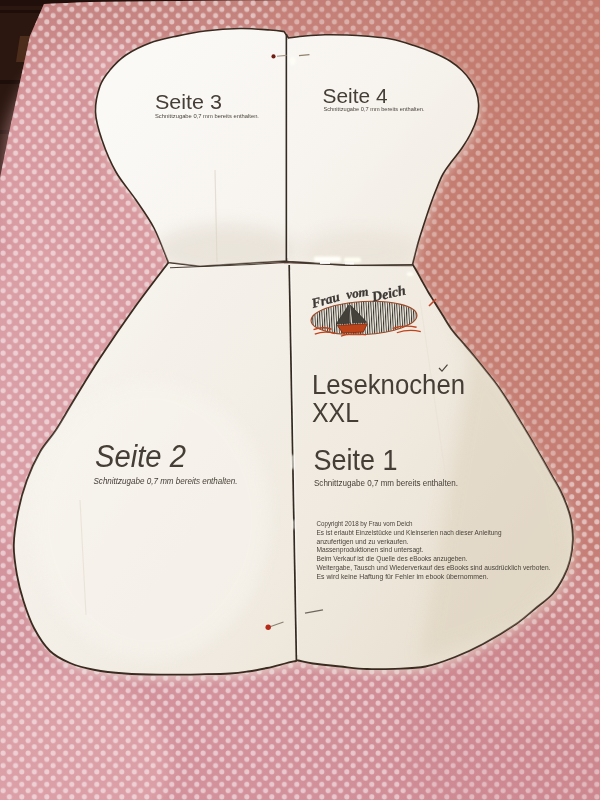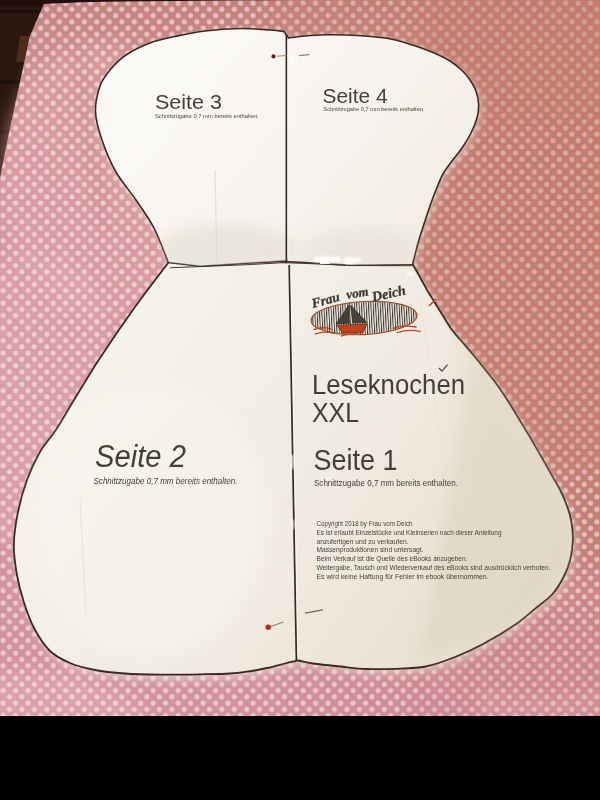--- a/index.html
+++ b/index.html
@@ -1,16 +1,16 @@
 <!DOCTYPE html>
 <html><head>
 <meta charset="utf-8">
 <style>
   html,body{margin:0;padding:0;background:#000;}
-  #stage{width:600px;height:716px;overflow:hidden;position:relative;font-family:"Liberation Sans",sans-serif;}
+  #stage{width:600px;height:800px;overflow:hidden;position:relative;font-family:"Liberation Sans",sans-serif;}
   svg{display:block;}
 </style>
 </head>
 <body>
 <div id="stage">
 <svg width="600" height="800" viewBox="0 0 600 800">
 <defs>
   <pattern id="dots" width="12.5" height="12.5" patternUnits="userSpaceOnUse">
     <circle cx="3.1" cy="3.1" r="2.55" fill="#ffffff" opacity="0.5"></circle>
     <circle cx="9.35" cy="9.35" r="2.55" fill="#ffffff" opacity="0.5"></circle>

